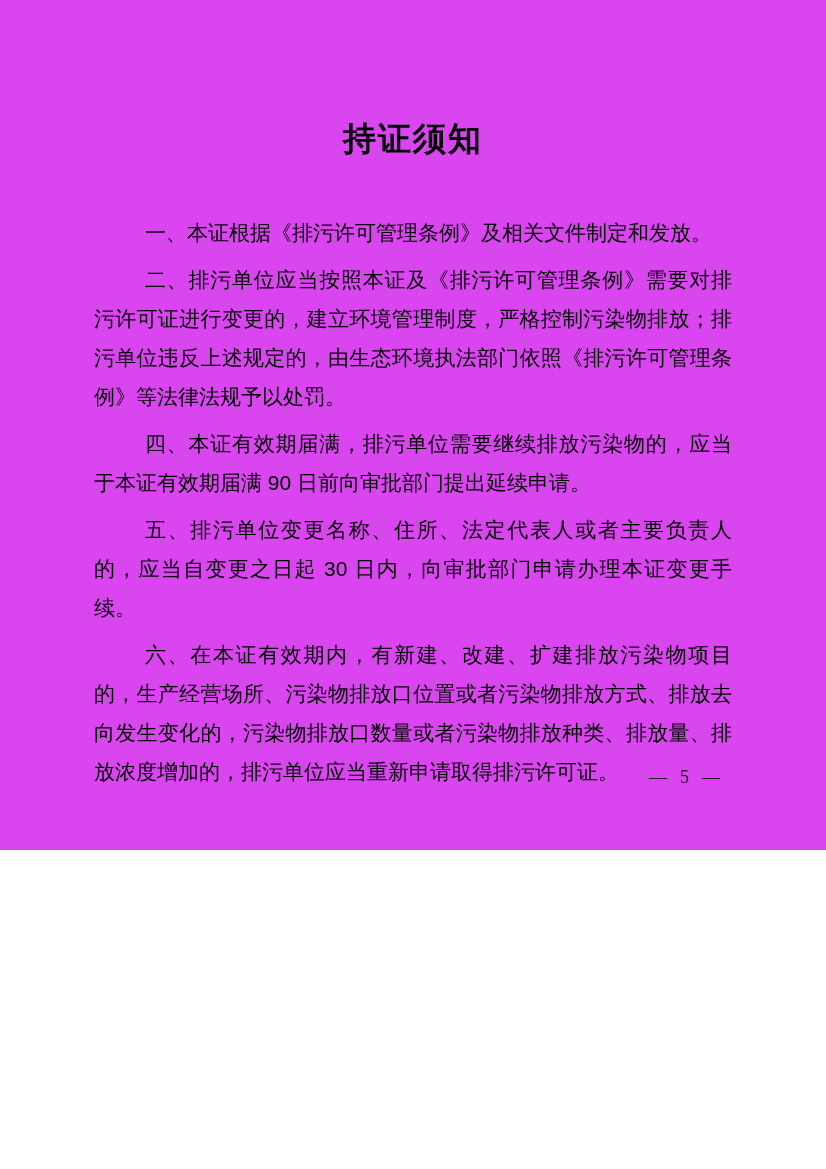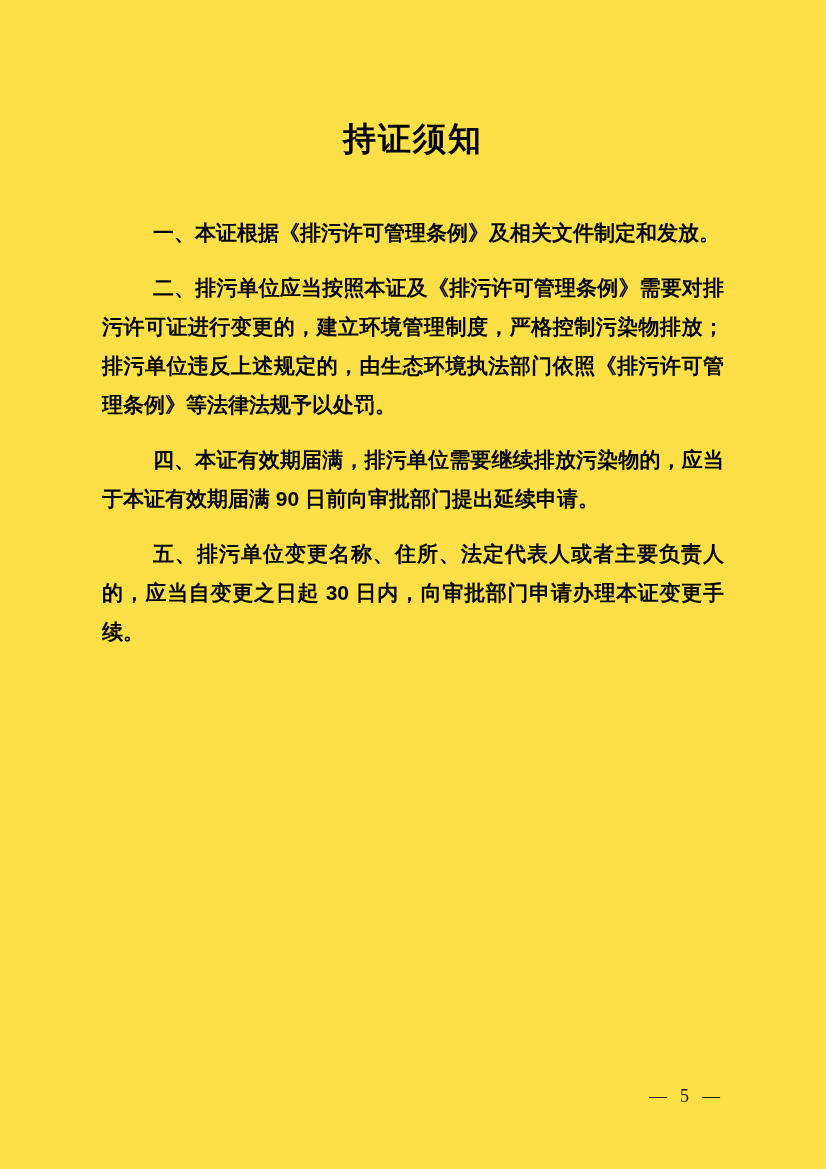--- a/index.html
+++ b/index.html
@@ -3,22 +3,22 @@
 <meta charset="utf-8">
 <style>
   html, body {
     margin: 0;
     padding: 0;
     background: #ffffff;
   }
   .page {
     position: relative;
     width: 826px;
-    height: 1169px;
-    background: #fde047;
+    height: 850px;
+    background: #d946ef;
     color: #000000;
     font-family: "Liberation Sans", sans-serif;
     overflow: hidden;
   }
   .doc-title {
     margin: 0;
     padding-top: 117px;
     text-align: center;
     font-size: 33px;
     line-height: 44px;
@@ -28,24 +28,23 @@
   }
   .doc-body {
     margin: 52px 86px 0 86px;
     font-size: 21px;
     line-height: 39px;
     text-align: justify;
     text-justify: inter-ideograph;
     color: #000000;
   }
   .doc-body p {
-    margin: 16px;
+    margin: 8px;
     padding: 0;
     text-indent: 51px;
-    font-weight: bold;
   }
   .page-footer {
     position: absolute;
     right: 106px;
     bottom: 64px;
     font-family: "Liberation Serif", "DejaVu Serif", serif;
     font-size: 18px;
     line-height: 18px;
     color: #1a1a1a;
     white-space: nowrap;
@@ -64,19 +63,20 @@
 
 <div class="page">
 
   <h1 class="doc-title">持证须知</h1>
 
   <div class="doc-body">
     <p>一、本证根据《排污许可管理条例》及相关文件制定和发放。</p>
     <p>二、排污单位应当按照本证及《排污许可管理条例》需要对排污许可证进行变更的，建立环境管理制度，严格控制污染物排放；排污单位违反上述规定的，由生态环境执法部门依照《排污许可管理条例》等法律法规予以处罚。</p>
     <p>四、本证有效期届满，排污单位需要继续排放污染物的，应当于本证有效期届满 90 日前向审批部门提出延续申请。</p>
     <p>五、排污单位变更名称、住所、法定代表人或者主要负责人的，应当自变更之日起 30 日内，向审批部门申请办理本证变更手续。</p>
+    <p>六、在本证有效期内，有新建、改建、扩建排放污染物项目的，生产经营场所、污染物排放口位置或者污染物排放方式、排放去向发生变化的，污染物排放口数量或者污染物排放种类、排放量、排放浓度增加的，排污单位应当重新申请取得排污许可证。</p>
   </div>
 
   <div class="page-footer">
     <span class="dash">—</span><span class="page-num">5</span><span class="dash">—</span>
   </div>
 
 </div>
 
 </body></html>

